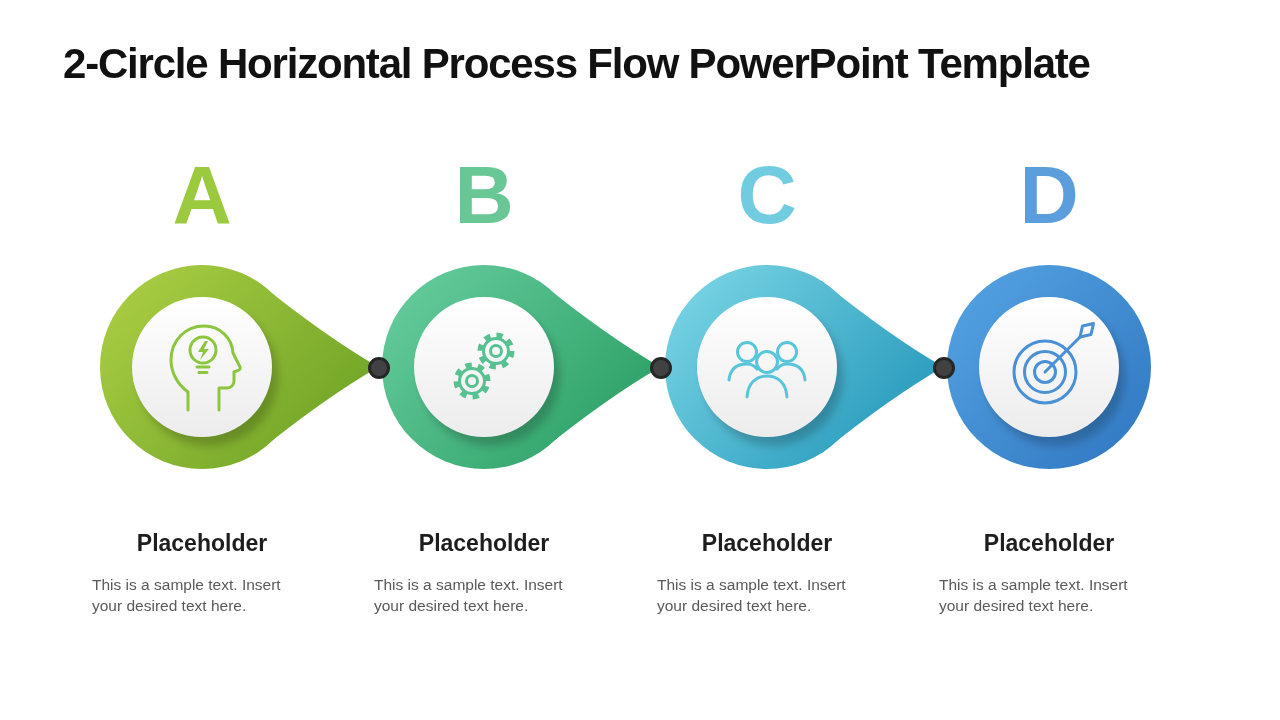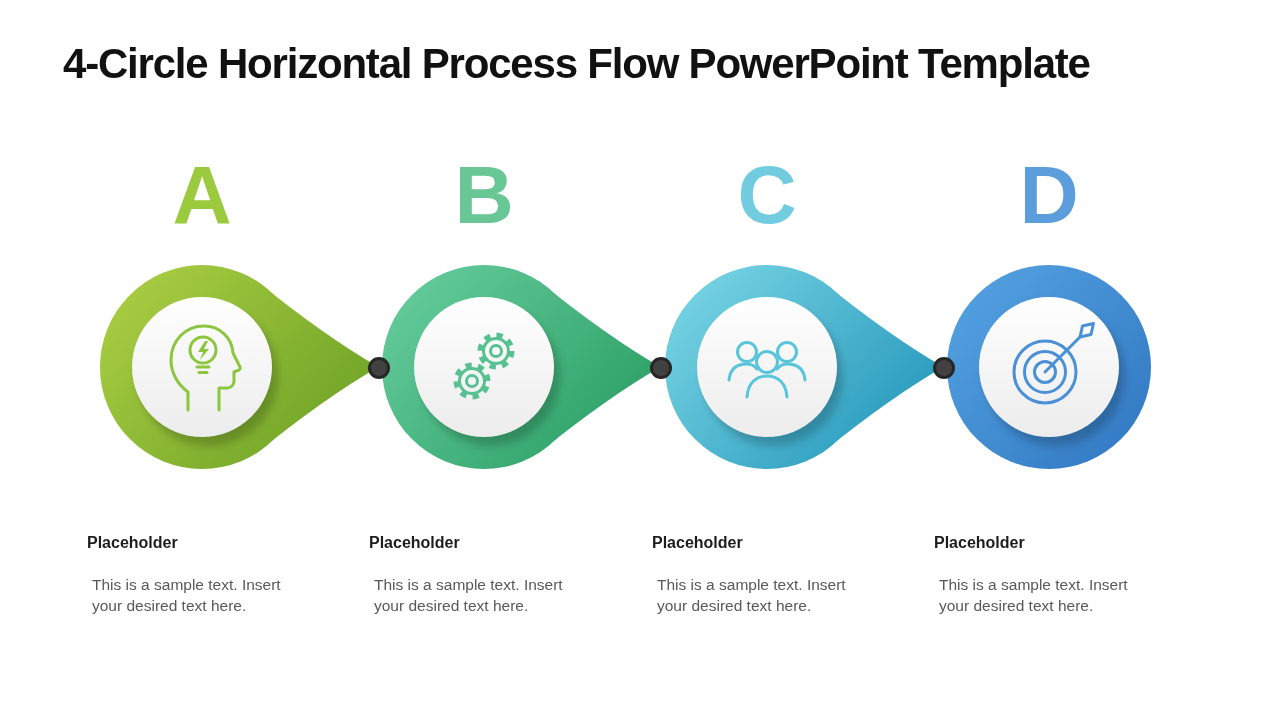--- a/index.html
+++ b/index.html
@@ -16,38 +16,38 @@
     position:absolute;top:150px;width:208px;height:90px;
     font-size:82px;font-weight:bold;line-height:90px;text-align:center;
   }
   .shape{position:absolute;top:255px;width:300px;height:224px;}
   .dot{
     position:absolute;top:357px;width:16px;height:16px;border-radius:50%;
     background:#414141;border:3px solid #262626;
   }
   .heading{
     position:absolute;top:528px;width:230px;
-    font-size:16px;font-weight:bold;color:#1d1d1d;line-height:30px;
+    font-size:23px;font-weight:bold;color:#1d1d1d;text-align:center;line-height:30px;
   }
   .body-text{
     position:absolute;top:574px;width:220px;
     font-size:15.5px;color:#595959;line-height:21px;
   }
   
   .c0 .letter{left:98px}   .c0 .shape{left:98px}   .c0 .heading{left:87px}   .c0 .body-text{left:92px}
   .c1 .letter{left:380px}  .c1 .shape{left:380px}  .c1 .heading{left:369px}  .c1 .body-text{left:374px}
   .c2 .letter{left:663px}  .c2 .shape{left:663px}  .c2 .heading{left:652px}  .c2 .body-text{left:657px}
   .c3 .letter{left:945px}  .c3 .shape{left:945px}  .c3 .heading{left:934px}  .c3 .body-text{left:939px}
 </style>
 </head>
 <body>
 
 <div class="slide">
 
-  <h1 class="title">4-Circle Horizontal Process Flow PowerPoint Template</h1>
+  <h1 class="title">2-Circle Horizontal Process Flow PowerPoint Template</h1>
 
   <div class="c0">
     <div class="letter" style="color: rgb(156, 202, 62);">A</div>
     <svg class="shape" viewBox="0 0 300 224">
       <defs>
         <linearGradient id="ring0" gradientUnits="userSpaceOnUse" x1="30" y1="0" x2="260" y2="210">
           <stop offset="0" stop-color="#accf44"></stop>
           <stop offset="1" stop-color="#699f23"></stop>
         </linearGradient>
         <linearGradient id="face0" gradientUnits="userSpaceOnUse" x1="104" y1="42" x2="104" y2="183">

